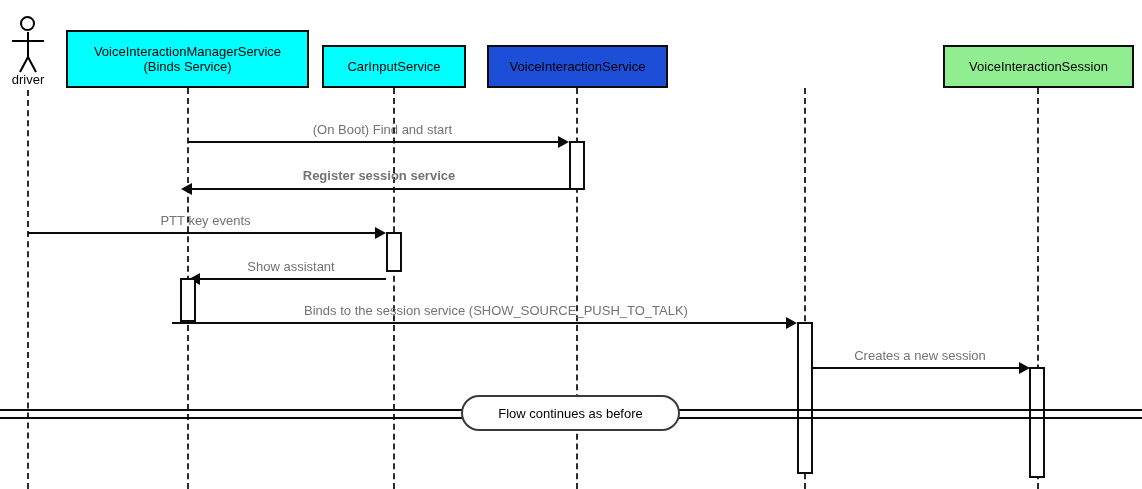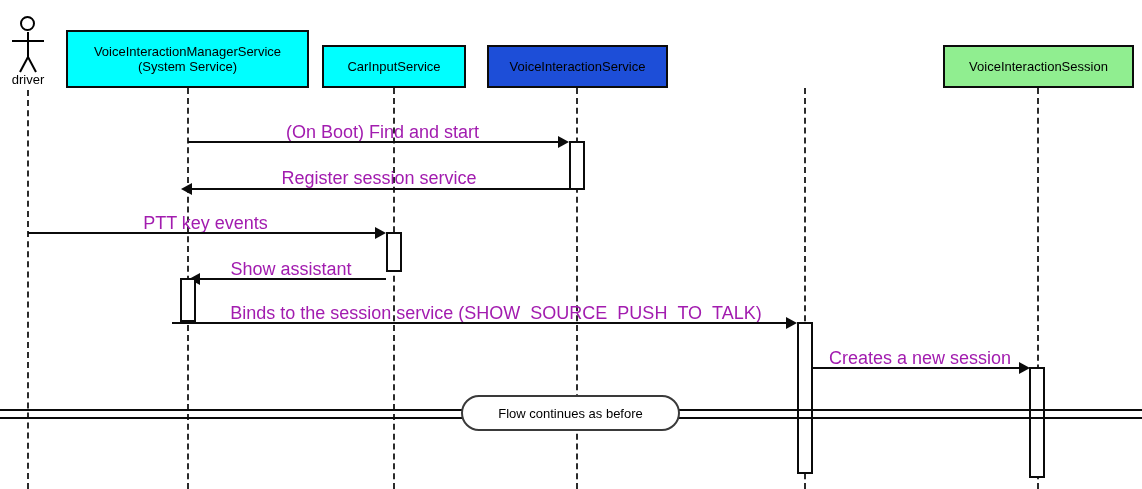--- a/index.html
+++ b/index.html
@@ -47,21 +47,21 @@
     position:absolute;width:0;height:0;
     border-top:6px solid transparent;border-bottom:6px solid transparent;
     border-left:11px solid #0b0b0b;
   }
   .arrow-l{
     position:absolute;width:0;height:0;
     border-top:6px solid transparent;border-bottom:6px solid transparent;
     border-right:11px solid #0b0b0b;
   }
   .msg-label{
-    position:absolute;font-size:18px;color:#a21caf;white-space:nowrap;
+    position:absolute;font-size:13px;color:#737373;white-space:nowrap;
     text-align:center;
   }
   
   .divider-line{position:absolute;height:2px;background:#0b0b0b;left:0;width:1142px;}
   .divider-box{
     position:absolute;box-sizing:border-box;
     background:#ffffff;border:2px solid #3a3a3a;
     display:flex;align-items:center;justify-content:center;
     font-size:13px;color:#000;white-space:nowrap;
   }
@@ -75,21 +75,21 @@
     <div class="head" style="left:20px;top:16px;"></div>
     <div class="body" style="left:27px;top:32px;height:26px;"></div>
     <div class="arms" style="left:12px;top:40px;width:32px;"></div>
     <div class="leg" style="left:27px;top:57px;height:17px;transform:rotate(28deg);"></div>
     <div class="leg" style="left:27px;top:57px;height:17px;transform:rotate(-28deg);"></div>
   </div>
   <div class="actor-label" style="left:0px;top:72px;width:56px;text-align:center;">driver</div>
 
   <div class="participant" style="left:66px;top:30px;width:243px;height:58px;background:#00FFFF;flex-direction:column;">
     <span>VoiceInteractionManagerService</span>
-    <span>(System Service)</span>
+    <span>(Binds Service)</span>
   </div>
 
   <div class="participant" style="left:322px;top:45px;width:144px;height:43px;background:#00FFFF;">
     <span>CarInputService</span>
   </div>
 
   <div class="participant" style="left:487px;top:45px;width:181px;height:43px;background:#1d4ed8;">
     <span>VoiceInteractionService</span>
   </div>
 
@@ -104,21 +104,21 @@
   <div class="lifeline" style="left:576px;top:88px;height:401px;"></div>
   <div class="lifeline" style="left:804px;top:88px;height:401px;"></div>
   <div class="lifeline" style="left:1037px;top:88px;height:401px;"></div>
 
   <div class="msg-label" style="left:188px;top:122px;width:389px;">(On Boot) Find and start</div>
   <div class="msg-line" style="left:188px;top:141px;width:378px;"></div>
   <div class="arrow-r" style="left:558px;top:136px;"></div>
 
   <div class="activation" style="left:569px;top:141px;width:16px;height:49px;"></div>
 
-  <div class="msg-label" style="left:188px;top:168px;width:382px;">Register session service</div>
+  <div class="msg-label" style="left:188px;top:168px;width:382px;font-weight:bold;">Register session service</div>
   <div class="msg-line" style="left:188px;top:188px;width:382px;"></div>
   <div class="arrow-l" style="left:181px;top:183px;"></div>
 
   <div class="msg-label" style="left:28px;top:213px;width:355px;">PTT key events</div>
   <div class="msg-line" style="left:28px;top:232px;width:356px;"></div>
   <div class="arrow-r" style="left:375px;top:227px;"></div>
 
   <div class="activation" style="left:386px;top:232px;width:16px;height:40px;"></div>
 
   <div class="msg-label" style="left:196px;top:259px;width:190px;">Show assistant</div>

